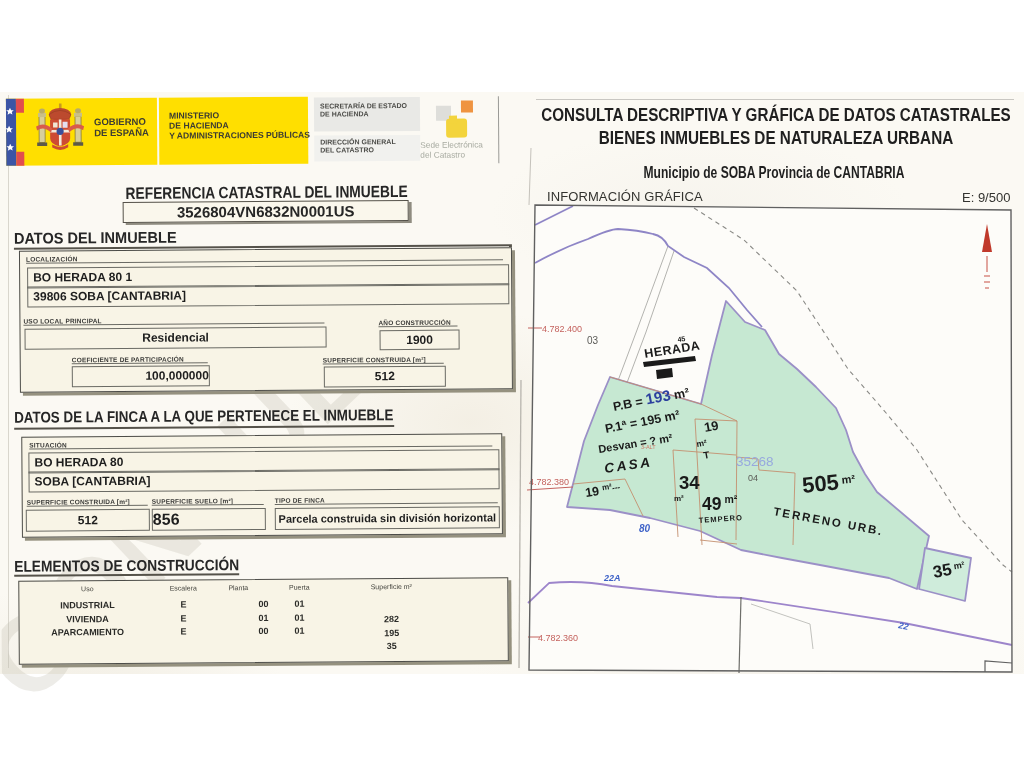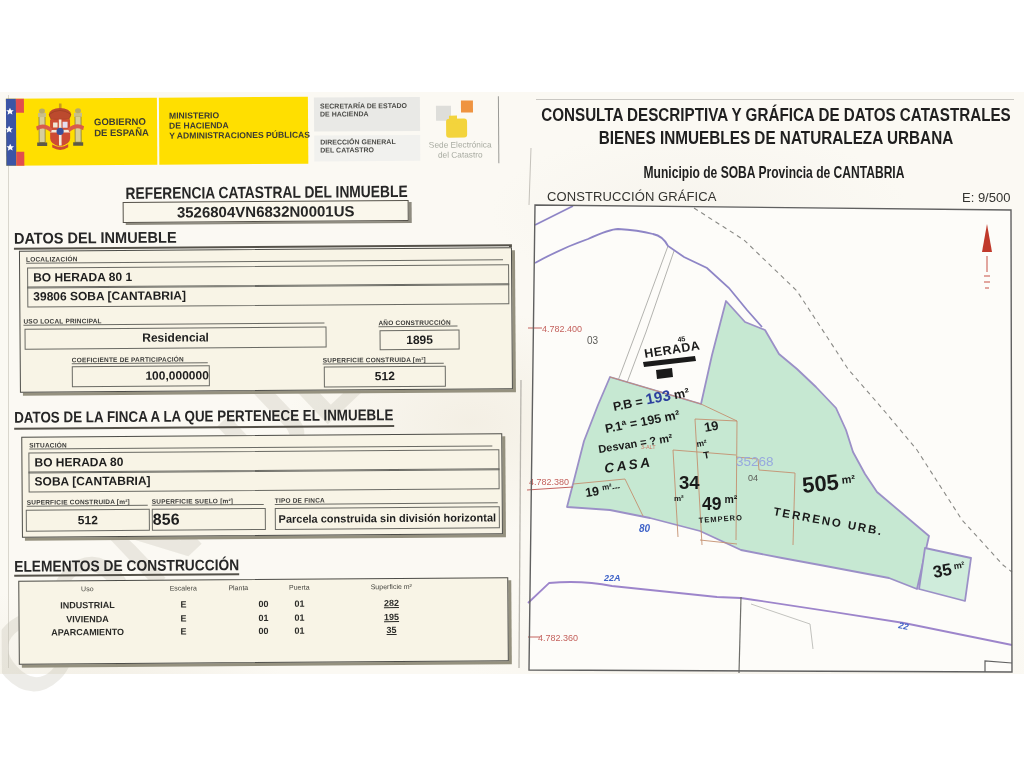--- a/index.html
+++ b/index.html
@@ -79,39 +79,39 @@
   <div class="abs" style="left:316px;top:136px;width:106px;height:26px;background:#f1f1ee;"></div>
   <div class="abs" style="left:322px;top:103px;width:100px;font-size:7px;line-height:8px;font-weight:bold;color:#4c4c48;">SECRETARÍA DE ESTADO<br>DE HACIENDA</div>
   <div class="abs" style="left:322px;top:139px;width:100px;font-size:7px;line-height:8px;font-weight:bold;color:#4c4c48;">DIRECCIÓN GENERAL<br>DEL CATASTRO</div>
 
   <svg class="abs" style="left:436px;top:100px;" width="42" height="42" viewBox="0 0 42 42">
     <rect x="2" y="7" width="15" height="15" fill="#dededa"></rect>
     <rect x="27" y="2" width="12" height="12" fill="#ef9441"></rect>
     <rect x="12" y="20" width="21" height="19" rx="3" fill="#f3d43c"></rect>
     <rect x="15" y="17" width="8" height="8" fill="#f3d43c"></rect>
   </svg>
-  <div class="abs" style="left:422px;top:141px;width:80px;font-size:8.3px;line-height:10px;color:#a9aca2;text-align:center;">Sede Electrónica<br>del Catastro</div>
+  <div class="abs" style="left:422px;top:141px;width:80px;font-size:8.3px;line-height:10px;color:#a9aca2;text-align:left;">Sede Electrónica<br>del Catastro</div>
   <div class="abs" style="left:500px;top:98px;width:1px;height:67px;background:#9a9a96;"></div>
 
   <div class="abs hd" style="left:268px;top:183px;font-size:16.5px;white-space:nowrap;transform:translateX(-50%) scaleX(0.836);">REFERENCIA CATASTRAL DEL INMUEBLE</div>
   <div class="abs" style="left:124px;top:201px;width:284px;height:19px;border:1.5px solid #55524a;box-shadow:3px 2px 0 #8f8c80;background:#faf7ec;text-align:center;font-size:15px;font-weight:bold;color:#262626;line-height:19px;">3526804VN6832N0001US</div>
 
   <div class="abs hd" style="left:15px;top:228px;font-size:15.5px;white-space:nowrap;transform:scaleX(0.94);transform-origin:left;">DATOS DEL INMUEBLE</div>
   <div class="abs" style="left:15px;top:246px;width:498px;height:1.5px;background:#55524a;"></div>
   <div class="sectionbox" style="left:20px;top:249px;width:491px;height:140px;"></div>
   <div class="abs lbl" style="left:27px;top:254px;">LOCALIZACIÓN</div>
   <div class="lline" style="left:27px;top:254px;width:477px;height:7px;"></div>
   <div class="fbox" style="left:28px;top:266px;width:475px;height:19px;font-size:12px;line-height:19px;padding-left:5px;">BO HERADA 80 1</div>
   <div class="fbox" style="left:28px;top:285px;width:475px;height:19px;font-size:12px;line-height:19px;padding-left:5px;">39806 SOBA [CANTABRIA]</div>
   <div class="abs lbl" style="left:24px;top:316px;">USO LOCAL PRINCIPAL</div>
   <div class="lline" style="left:24px;top:316px;width:301px;height:7px;"></div>
   <div class="fbox" style="left:25px;top:327px;width:300px;height:19px;font-size:12px;line-height:19px;text-align:center;">Residencial</div>
   <div class="abs lbl" style="left:379px;top:320px;">AÑO CONSTRUCCIÓN</div>
   <div class="lline" style="left:379px;top:320px;width:79px;height:7px;"></div>
-  <div class="fbox" style="left:380px;top:331px;width:78px;height:18px;font-size:12px;line-height:18px;text-align:center;">1895</div>
+  <div class="fbox" style="left:380px;top:331px;width:78px;height:18px;font-size:12px;line-height:18px;text-align:center;">1900</div>
   <div class="abs lbl" style="left:72px;top:355px;">COEFICIENTE DE PARTICIPACIÓN</div>
   <div class="lline" style="left:72px;top:355px;width:136px;height:7px;"></div>
   <div class="fbox" style="left:72px;top:365px;width:136px;height:19px;font-size:12px;line-height:19px;text-align:right;">100,000000</div>
   <div class="abs lbl" style="left:323px;top:357px;">SUPERFICIE CONSTRUIDA [m²]</div>
   <div class="lline" style="left:323px;top:357px;width:121px;height:7px;"></div>
   <div class="fbox" style="left:324px;top:367px;width:120px;height:19px;font-size:12px;line-height:19px;text-align:center;">512</div>
 
   <div class="abs hd" style="left:14px;top:407px;font-size:15.5px;white-space:nowrap;transform:scaleX(0.864);transform-origin:left;">DATOS DE LA FINCA A LA QUE PERTENECE EL INMUEBLE</div>
   <div class="abs" style="left:14px;top:426px;width:380px;height:1.5px;background:#55524a;"></div>
   <div class="sectionbox" style="left:21px;top:435px;width:479px;height:99px;"></div>
@@ -137,29 +137,29 @@
     <span class="abs" style="left:133px;top:0;width:64px;text-align:center;">Escalera</span>
     <span class="abs" style="left:190px;top:0;width:60px;text-align:center;">Planta</span>
     <span class="abs" style="left:251px;top:0;width:60px;text-align:center;">Puerta</span>
     <span class="abs" style="left:333px;top:0;width:80px;text-align:center;">Superficie m²</span>
   </div>
   <div class="abs" style="left:17px;top:598px;width:488px;font-size:9px;font-weight:bold;color:#2b2b28;line-height:13.5px;">
     <div class="abs" style="left:9px;top:0;width:120px;text-align:center;">INDUSTRIAL<br>VIVIENDA<br>APARCAMIENTO</div>
     <div class="abs" style="left:133px;top:0;width:64px;text-align:center;">E<br>E<br>E</div>
     <div class="abs" style="left:190px;top:0;width:60px;text-align:right;">00<br>01<br>00</div>
     <div class="abs" style="left:251px;top:0;width:60px;text-align:center;">01<br>01<br>01</div>
-    <div class="abs" style="left:333px;top:0;width:80px;text-align:center;text-decoration:underline;">282<br>195<br>35</div>
+    <div class="abs" style="left:333px;top:16px;width:80px;text-align:center;">282<br>195<br>35</div>
   </div>
 </div>
 
 <div class="abs" style="left:536px;top:99px;width:478px;height:1px;background:#c9c7c2;"></div>
 <div class="abs" style="left:776px;top:104px;font-size:19px;font-weight:bold;color:#1f1f1f;transform:translateX(-50%) scaleX(0.80);white-space:nowrap;">CONSULTA DESCRIPTIVA Y GRÁFICA DE DATOS CATASTRALES</div>
 <div class="abs" style="left:776px;top:128px;font-size:18px;font-weight:bold;color:#1f1f1f;transform:translateX(-50%) scaleX(0.85);white-space:nowrap;">BIENES INMUEBLES DE NATURALEZA URBANA</div>
 <div class="abs" style="left:774px;top:163px;font-size:17px;font-weight:bold;color:#1f1f1f;transform:translateX(-50%) scaleX(0.71);white-space:nowrap;">Municipio de SOBA Provincia de CANTABRIA</div>
-<div class="abs" style="left:547px;top:189px;font-size:13px;color:#33332f;letter-spacing:0.1px;">CONSTRUCCIÓN GRÁFICA</div>
+<div class="abs" style="left:547px;top:189px;font-size:13px;color:#33332f;letter-spacing:0.1px;">INFORMACIÓN GRÁFICA</div>
 <div class="abs" style="left:962px;top:190px;font-size:13px;color:#33332f;">E: 9/500</div>
 
 <svg class="abs" style="left:522px;top:200px;" width="492" height="475" viewBox="0 0 492 475">
   <polygon points="13,5 489,10 490,472 7,470" fill="#fdfcf9" stroke="none"></polygon>
 
   <path d="M146,46 L115,130 L85,210" stroke="#b3b3af" stroke-width="1" fill="none"></path>
   <path d="M152,51 L124,132 L94,212" stroke="#b3b3af" stroke-width="1" fill="none"></path>
 
   <polygon points="204,101 223,122 243,130 257,154 275,169 294,187 314,208 324,230 331,252 343,274 355,292 407,336 395,389 367,378 298,365 260,358 219,350 178,331 128,318 88,310 45,307 51,284 62,241 76,205 88,177 179,204 190,155 197,128" fill="#c6e8d2" stroke="#9b90c7" stroke-width="1.8" stroke-linejoin="round"></polygon>
   <polygon points="403,348 449,358 443,401 397,389" fill="#cfecdb" stroke="#9b90c7" stroke-width="1.8" stroke-linejoin="round"></polygon>

